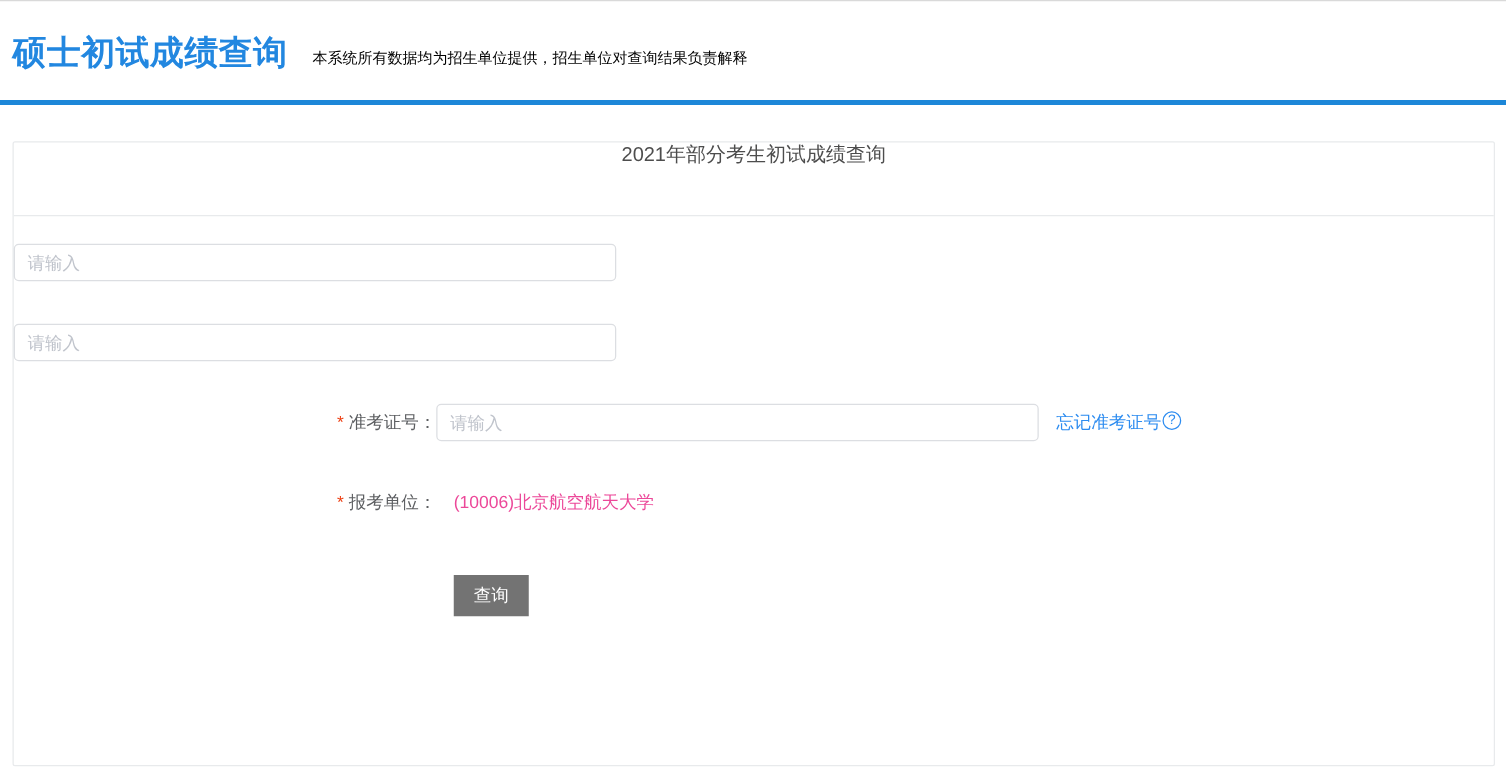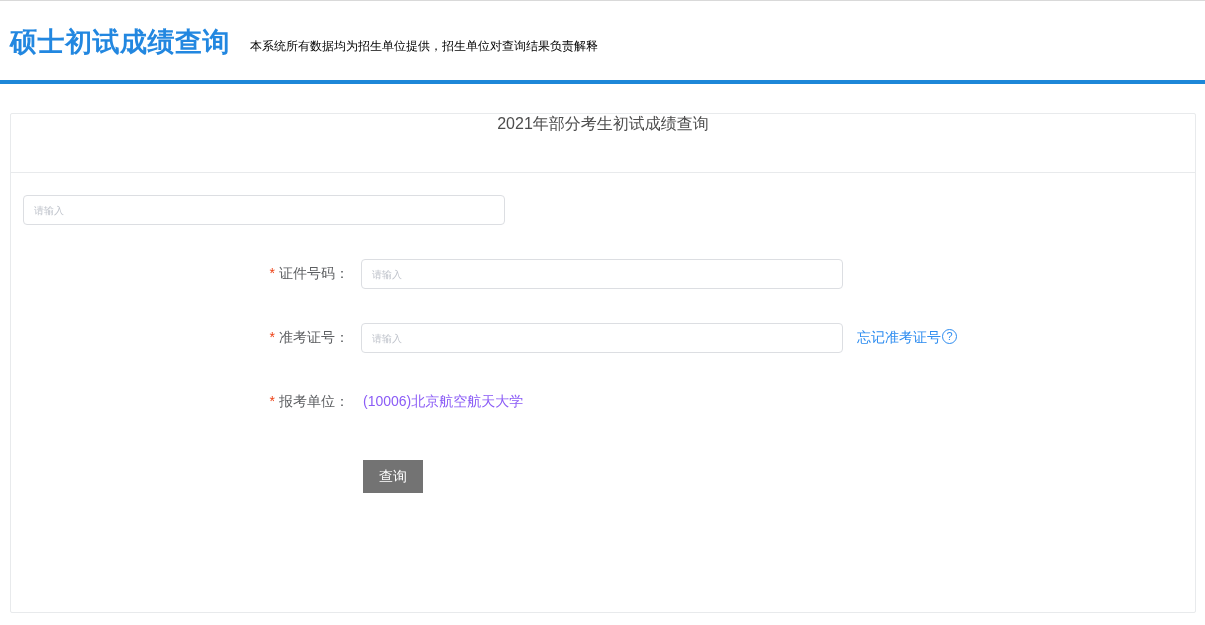--- a/index.html
+++ b/index.html
@@ -82,36 +82,36 @@
     font-size: 14px;
     color: #5c5e61;
     flex: none;
   }
   .required-mark {
     color: #ed4014;
     font-size: 14px;
     margin-right: 4px;
   }
   .form-input {
-    margin-left: 12px;
+    margin-left: 0;
     width: 482px;
     height: 30px;
     border: 1px solid #dcdee2;
     border-radius: 4px;
     padding: 0 10px;
-    font-size: 10px;
+    font-size: 14px;
     color: #515a6e;
     outline: none;
     font-family: inherit;
   }
   .form-input::placeholder { color: #c0c4cc; }
   .static-value {
     margin-left: 14px;
     font-size: 14px;
-    color: #8b5cf6;
+    color: #ec4899;
   }
   .forget-link {
     margin-left: 14px;
     font-size: 14px;
     color: #2d8cf0;
     text-decoration: none;
     display: inline-flex;
     align-items: flex-start;
     cursor: pointer;
     white-space: nowrap;
@@ -159,21 +159,20 @@
   <div class="panel-body">
 
 
     <form>
 
       <div class="form-row">
         <input class="form-input" type="text" placeholder="请输入" style="">
       </div>
 
       <div class="form-row">
-        <label class="form-label"><span class="required-mark">*</span><span>证件号码：</span></label>
         <input class="form-input" type="text" placeholder="请输入" style="">
       </div>
 
       <div class="form-row">
         <label class="form-label"><span class="required-mark">*</span><span>准考证号：</span></label>
         <input class="form-input" type="text" placeholder="请输入" style="">
         <a class="forget-link" href="#">
             <span>忘记准考证号</span>
             <span class="q-circle-icon">?</span>
           </a>

